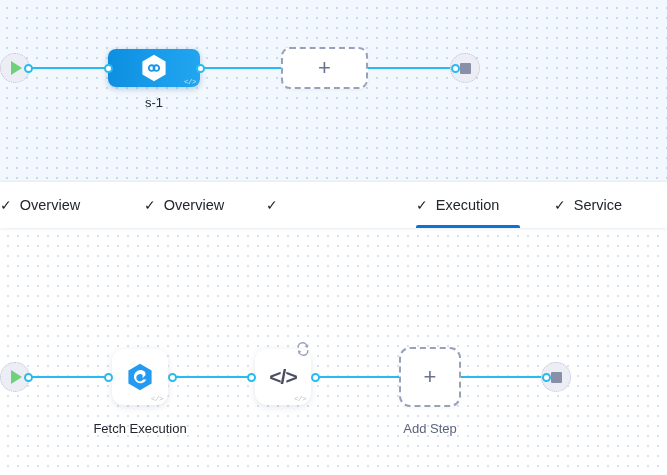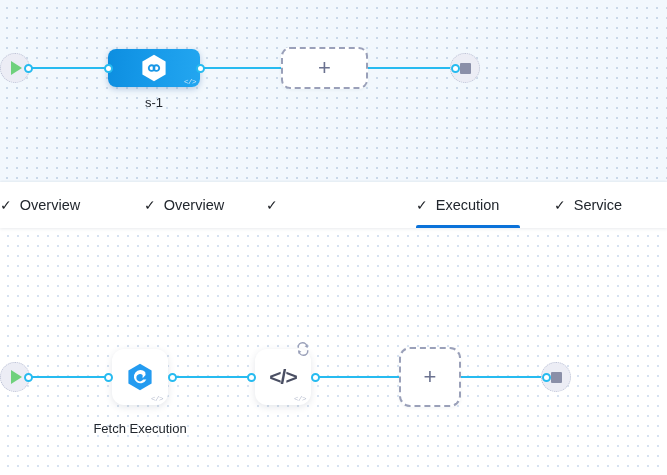--- a/index.html
+++ b/index.html
@@ -362,20 +362,21 @@
       </g>
       <path d="M12.4 3.0 L12.9 6.6 L9.6 5.6 Z" fill="#9aa0b9"></path>
       <path d="M3.6 13.0 L3.1 9.4 L6.4 10.4 Z" fill="#9aa0b9"></path>
     </svg>
     <div class="port" style="left:247px; top:145px;"></div>
     <div class="port" style="left:311px; top:145px;"></div>
 
     <div class="add-node" style="left:399px; top:119px; width:62px; height:60px; border-radius:11px;">
       <span class="plus">+</span>
     </div>
+    <div class="add-label" style="left:379px; top:193px; width:102px;">Add Step</div>
 
     <div class="port" style="left:542px; top:145px;"></div>
     <div class="terminal" style="left:541px; top:134px;">
       <div class="stop-sq"></div>
     </div>
   </div>
 
 </div>
 
 </body></html>

